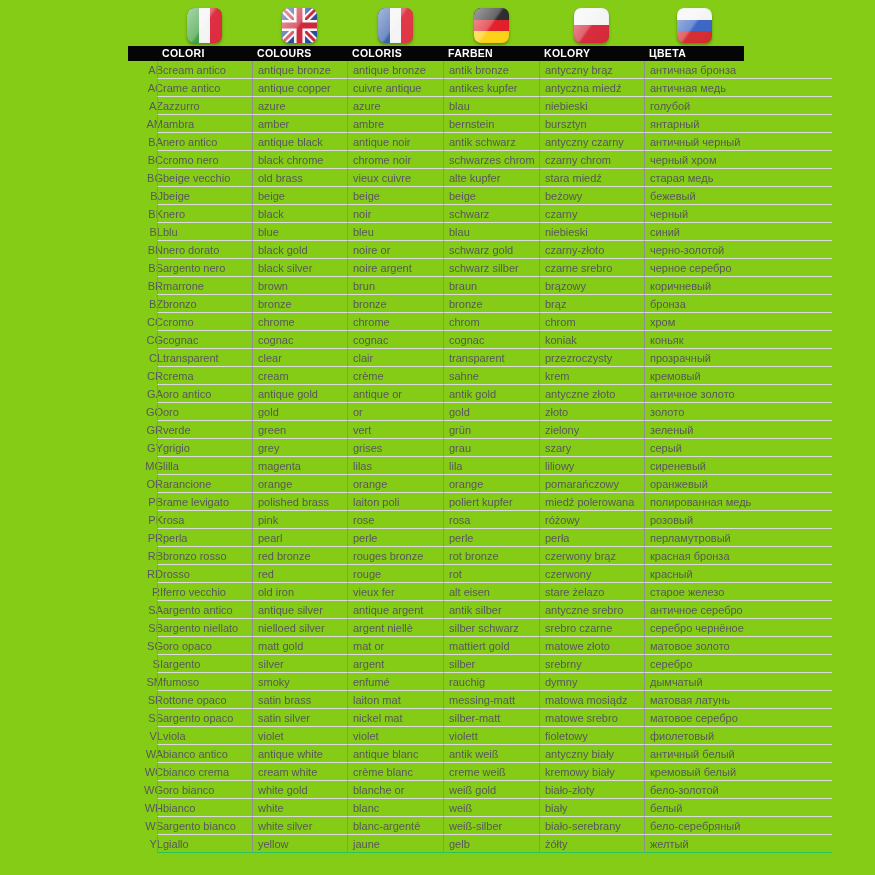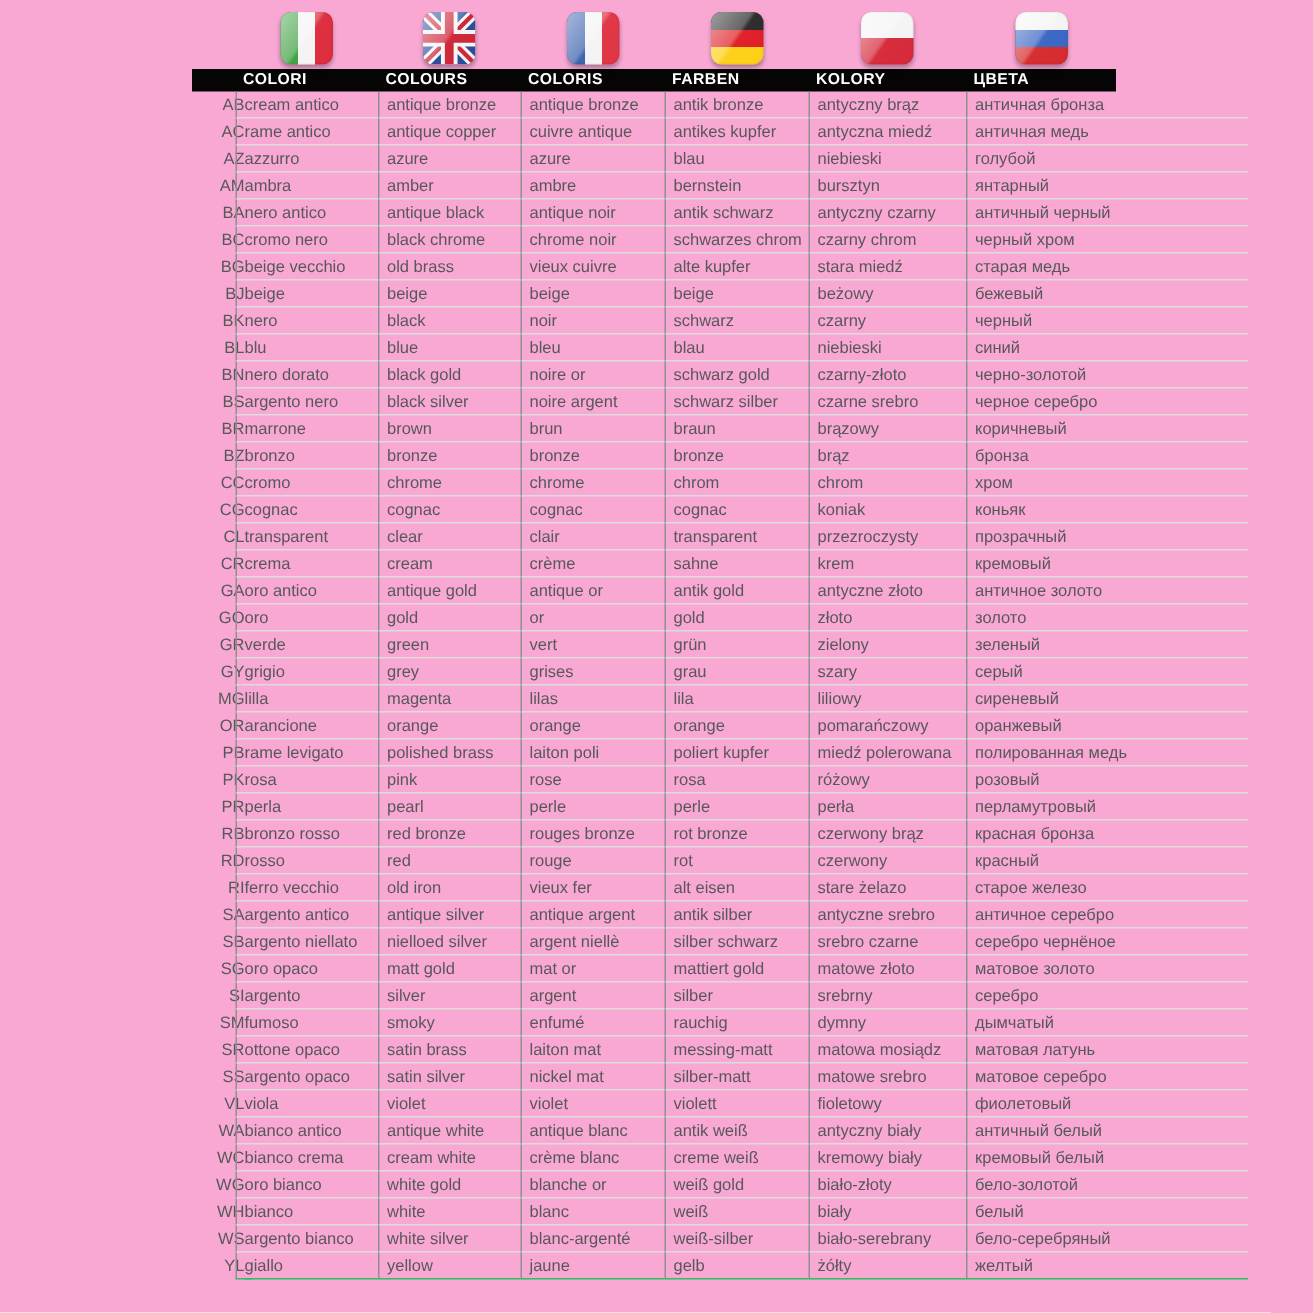--- a/index.html
+++ b/index.html
@@ -1,17 +1,17 @@
 <!DOCTYPE html>
 <html><head>
 <meta charset="utf-8">
 <style>
   html,body{margin:0;padding:0;background:#ffffff;}
   body{width:875px;height:875px;font-family:"Liberation Sans",sans-serif;-webkit-font-smoothing:antialiased;}
-  .sheet{position:relative;width:875px;height:875px;overflow:hidden;background:#f9a8d4;}
+  .sheet{position:relative;width:875px;height:875px;overflow:hidden;background:#84cc16;}
   .table-wrap{position:absolute;left:128px;top:6px;}
 
   
   .flags-row{display:grid;grid-template-columns:29px 95px 95px 96px 96px 105px 100px;height:39px;margin-bottom:1px;}
   .flag-cell{display:flex;justify-content:center;align-items:center;}
   .flag{position:relative;width:35px;height:35px;border-radius:7px;overflow:hidden;
         box-shadow:0 2px 3px rgba(0,0,0,0.30), inset 0 0 1px rgba(0,0,0,0.25);}
   .flag::after{content:"";position:absolute;inset:0;border-radius:7px;
         background:linear-gradient(125deg, rgba(255,255,255,0.55) 0%, rgba(255,255,255,0.28) 46%, rgba(255,255,255,0.02) 52%, rgba(255,255,255,0) 100%);}
   .flag-italy{background:linear-gradient(to right,#3fa143 0 33.4%,#f4f4f4 33.4% 66.6%,#dd2c3e 66.6% 100%);}

